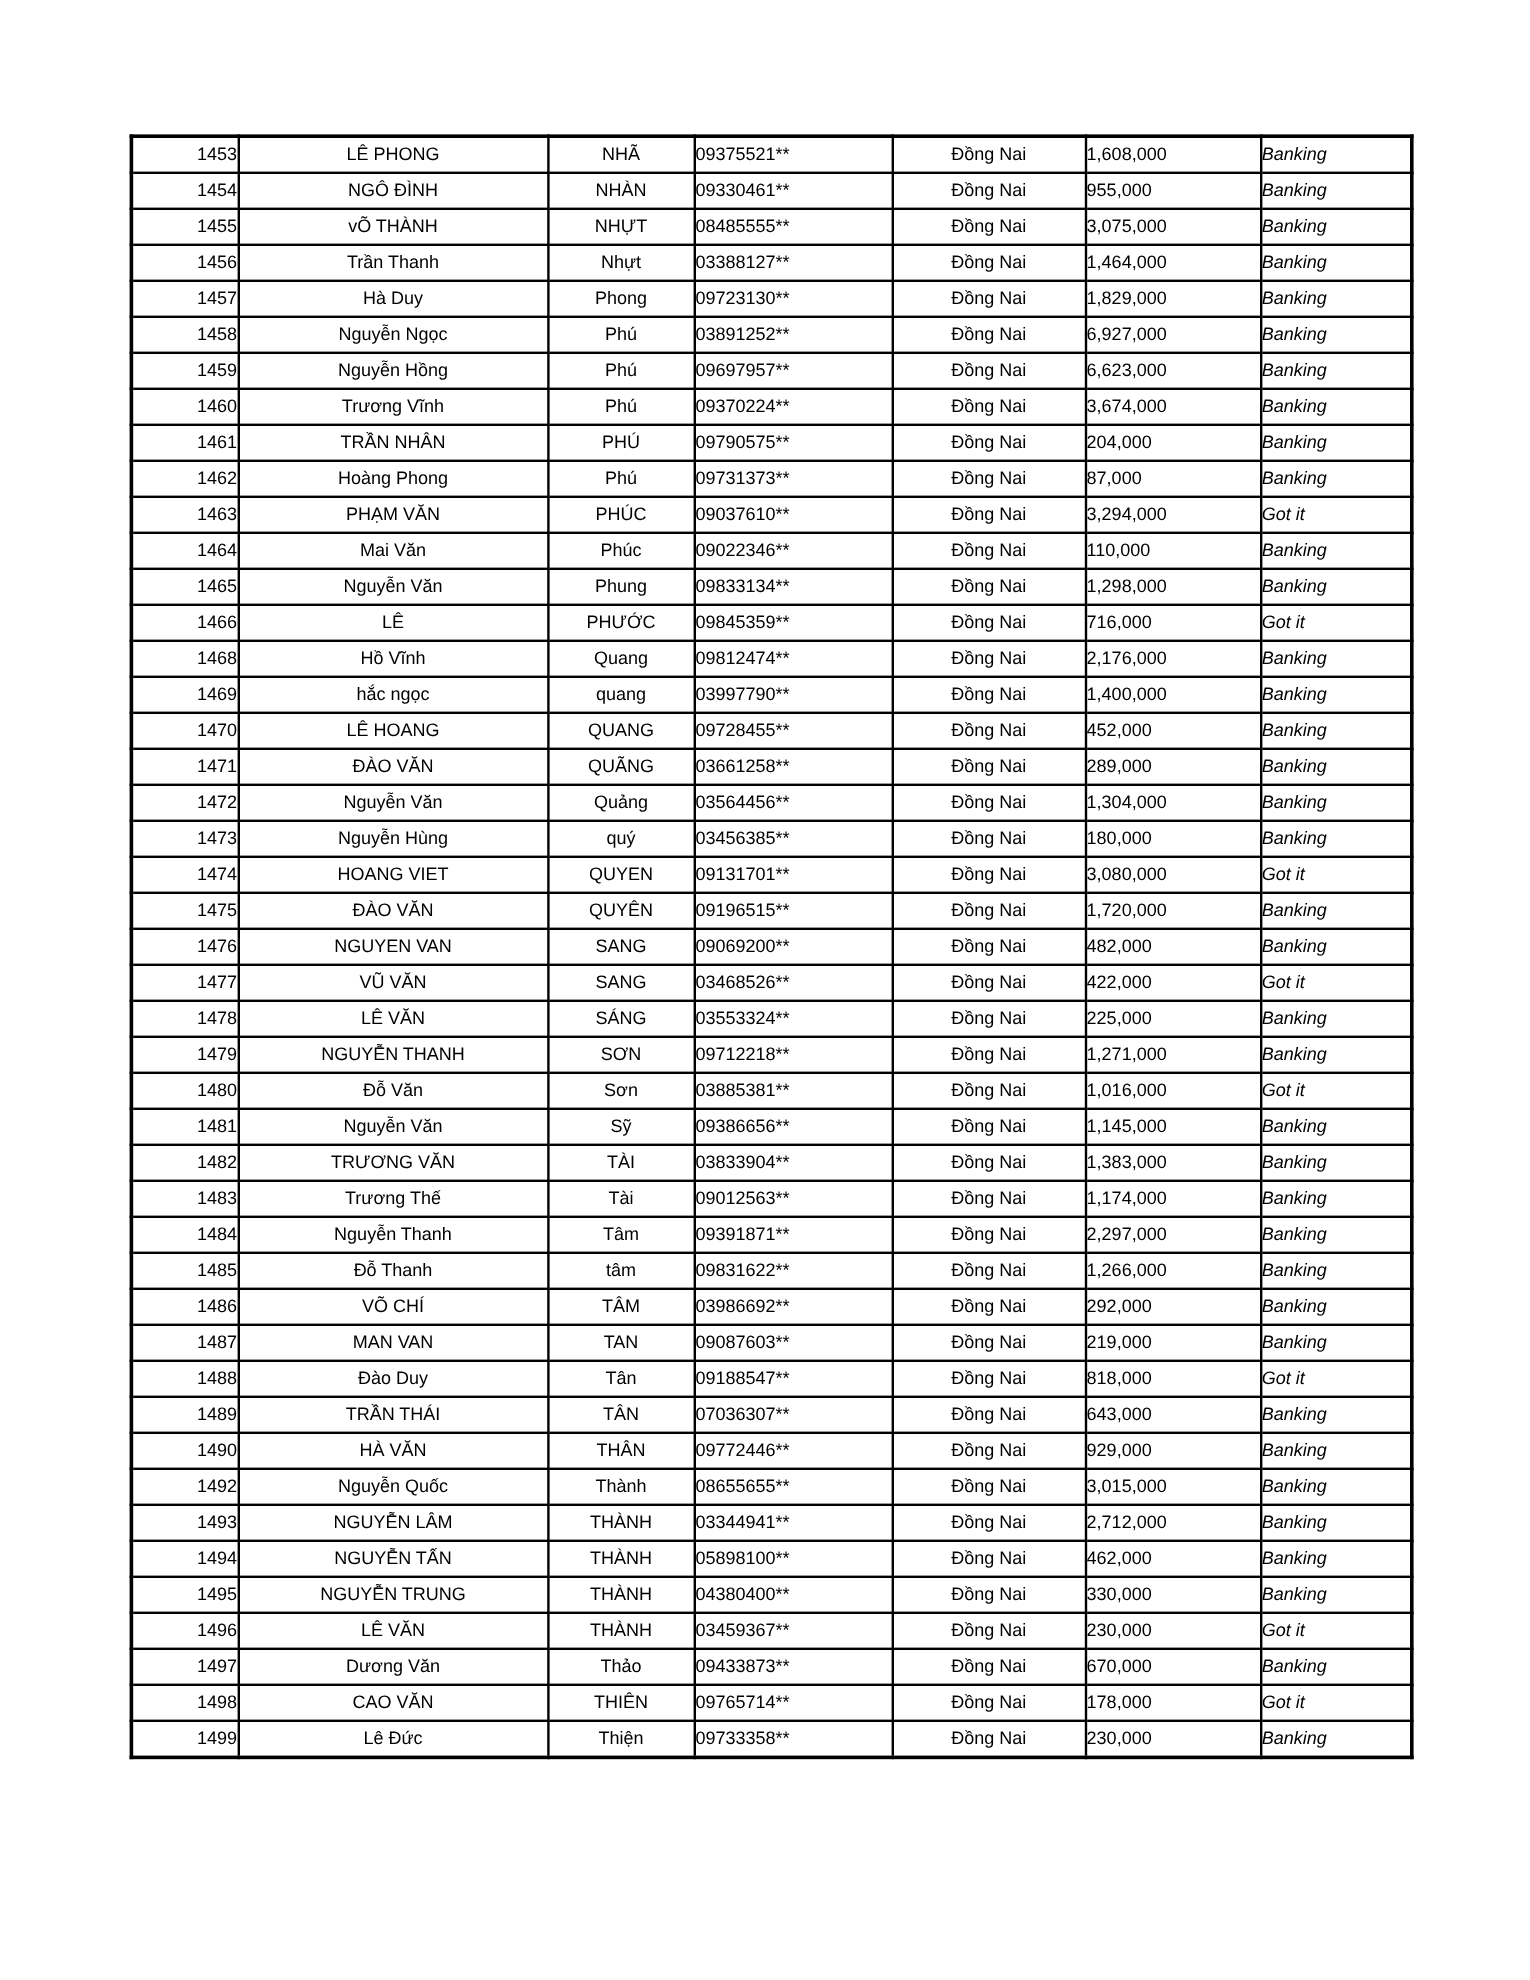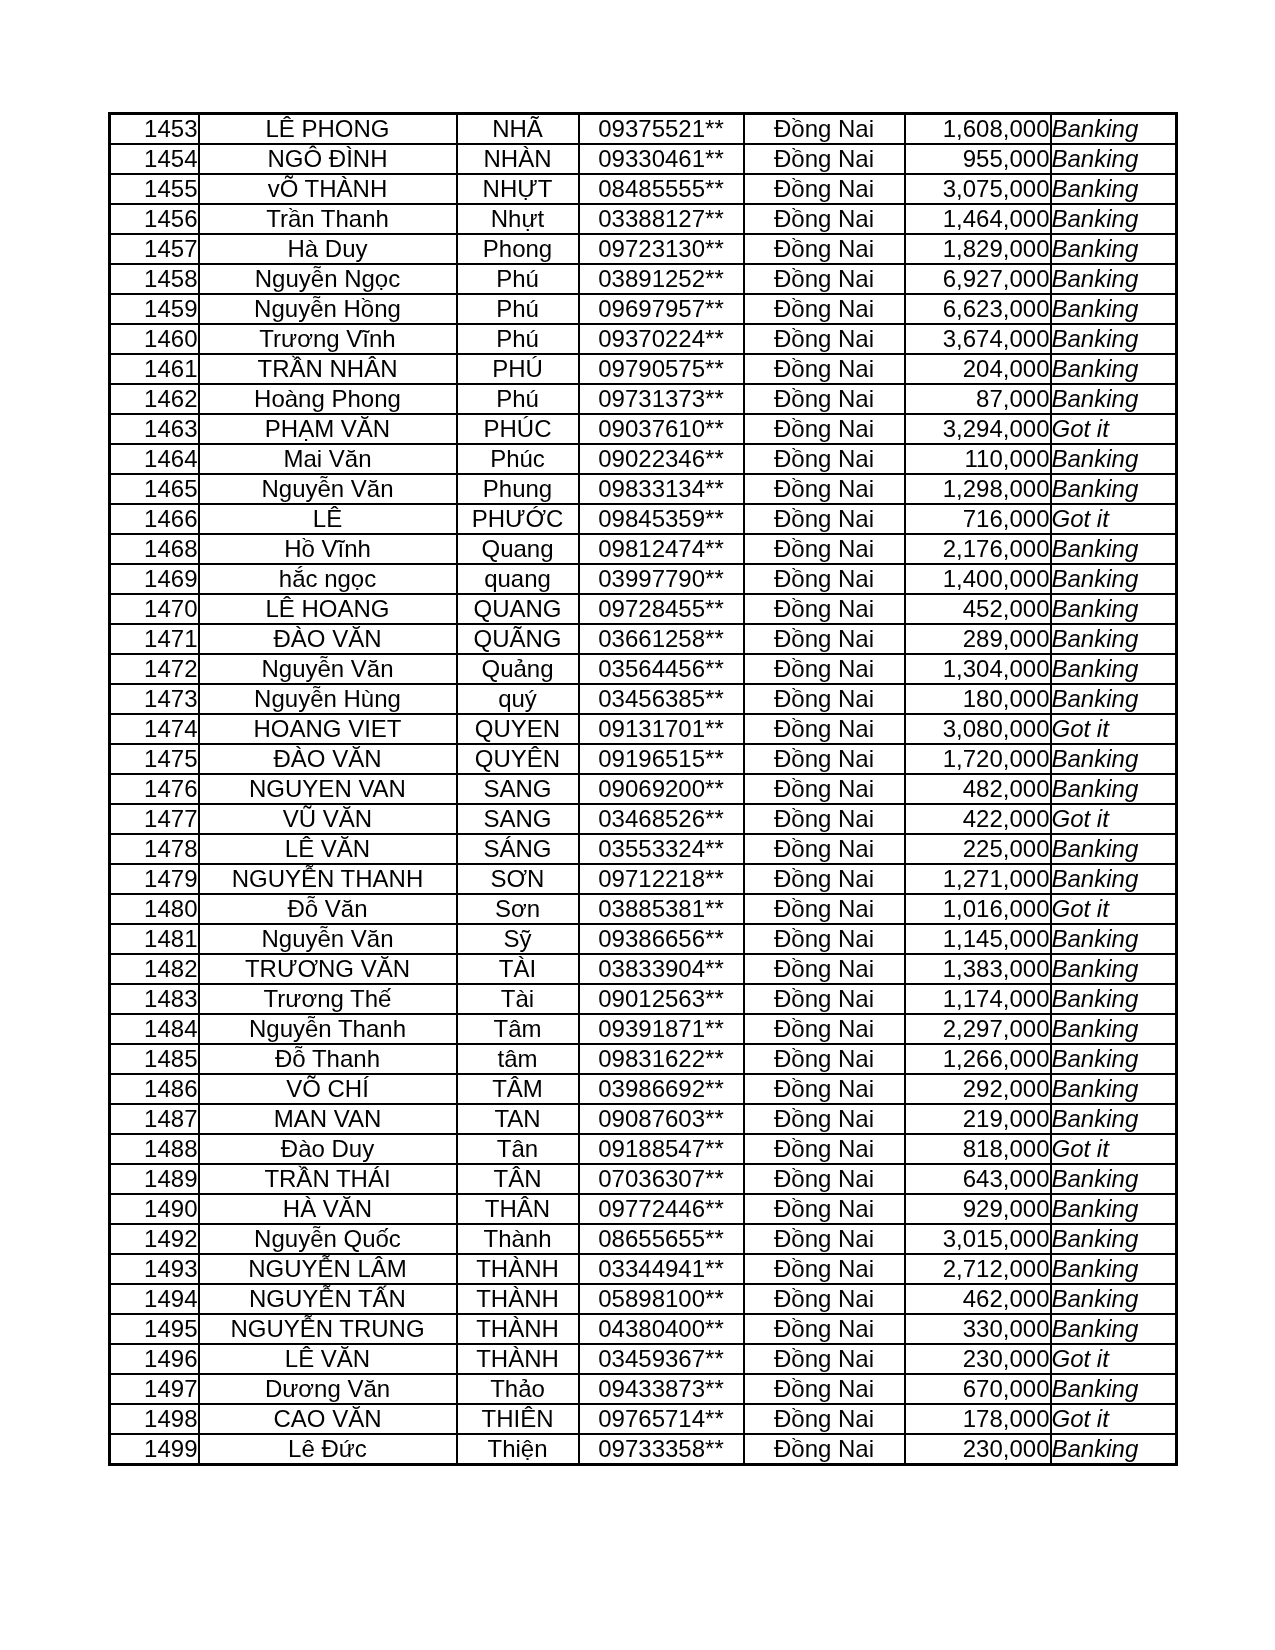--- a/index.html
+++ b/index.html
@@ -17,38 +17,38 @@
     color: #000000;
   }
   table.data-table {
     position: absolute;
     left: 108px;
     top: 112px;
     width: 1067px;
     border-collapse: collapse;
     table-layout: fixed;
     border: 3px solid #000000;
-    font-size: 24px;
+    font-size: 15px;
     padding-left: 40px;
   }
   table.data-table td {
     border: 2px solid #000000;
     height: 28px;
     padding: 0;
     white-space: nowrap;
     overflow: hidden;
     vertical-align: middle;
     line-height: 28px;
   }
   td.col-id       { text-align: right;  padding-right: 3px; }
   td.col-name     { text-align: center; }
   td.col-last     { text-align: center; }
-  td.col-phone    { text-align: center; }
+  td.col-phone    { }
   td.col-province { text-align: center; }
-  td.col-amount   { text-align: right;  padding-right: 7px; }
+  td.col-amount   { text-align: left;  padding-right: 7px; }
   td.col-status   { text-align: left;   padding-left: 9px; font-style: italic; }
 </style>
 </head>
 <body>
 
 <div class="page">
   <table class="data-table">
     <colgroup>
       <col style="width:89px">
       <col style="width:258px">

